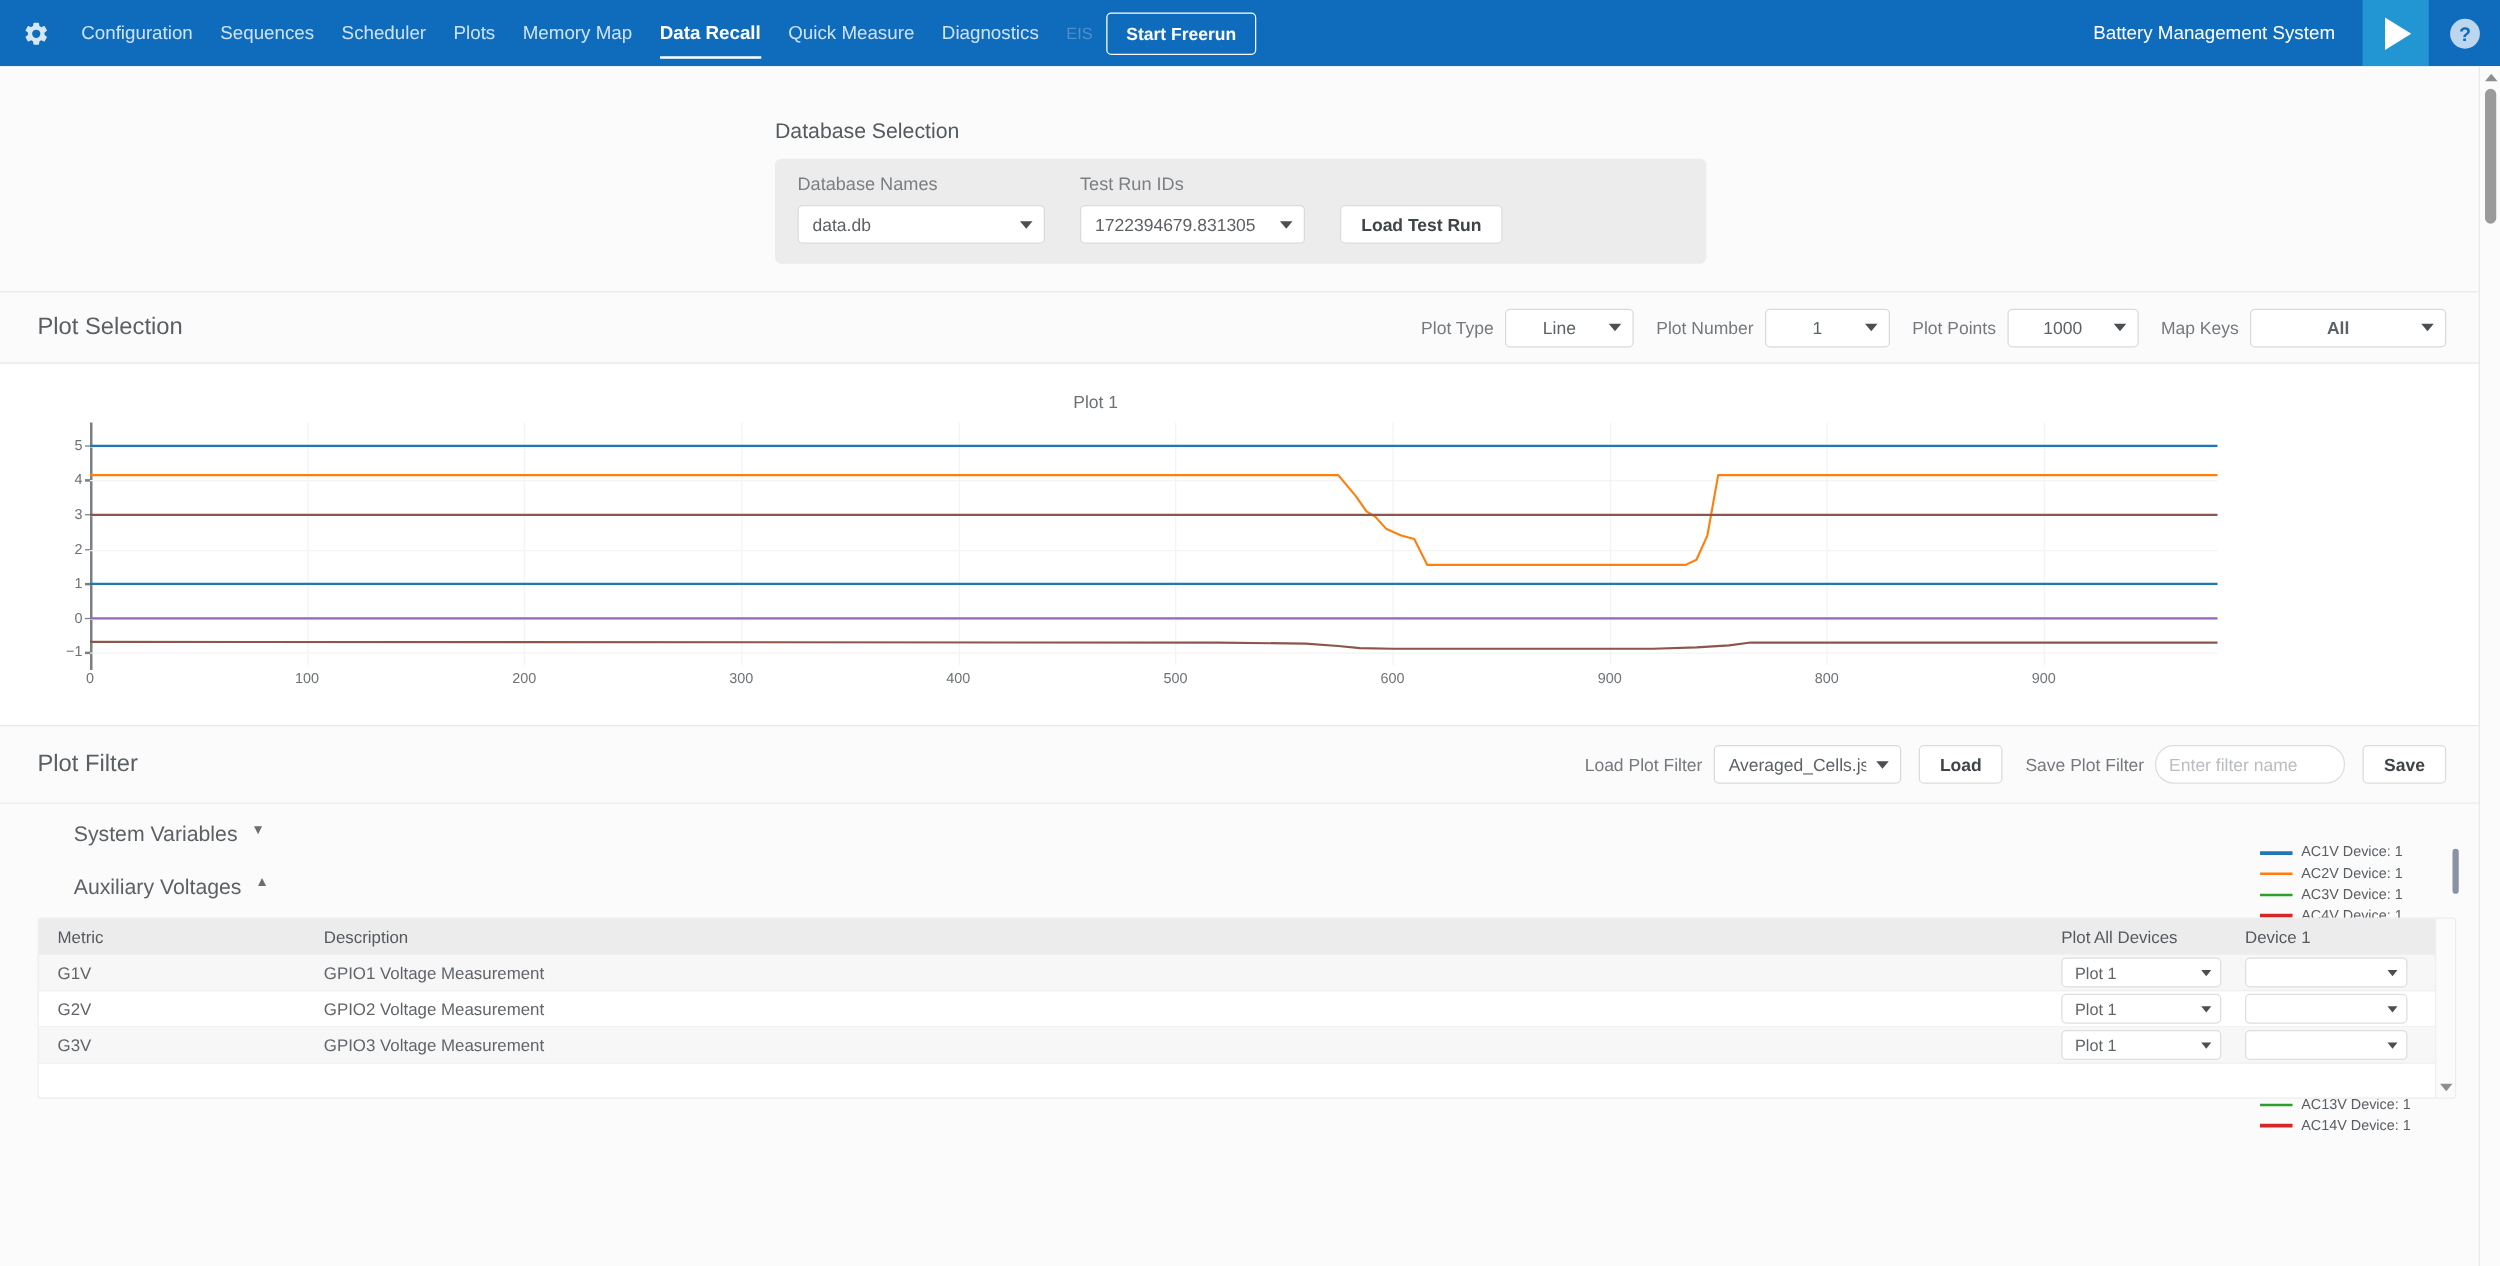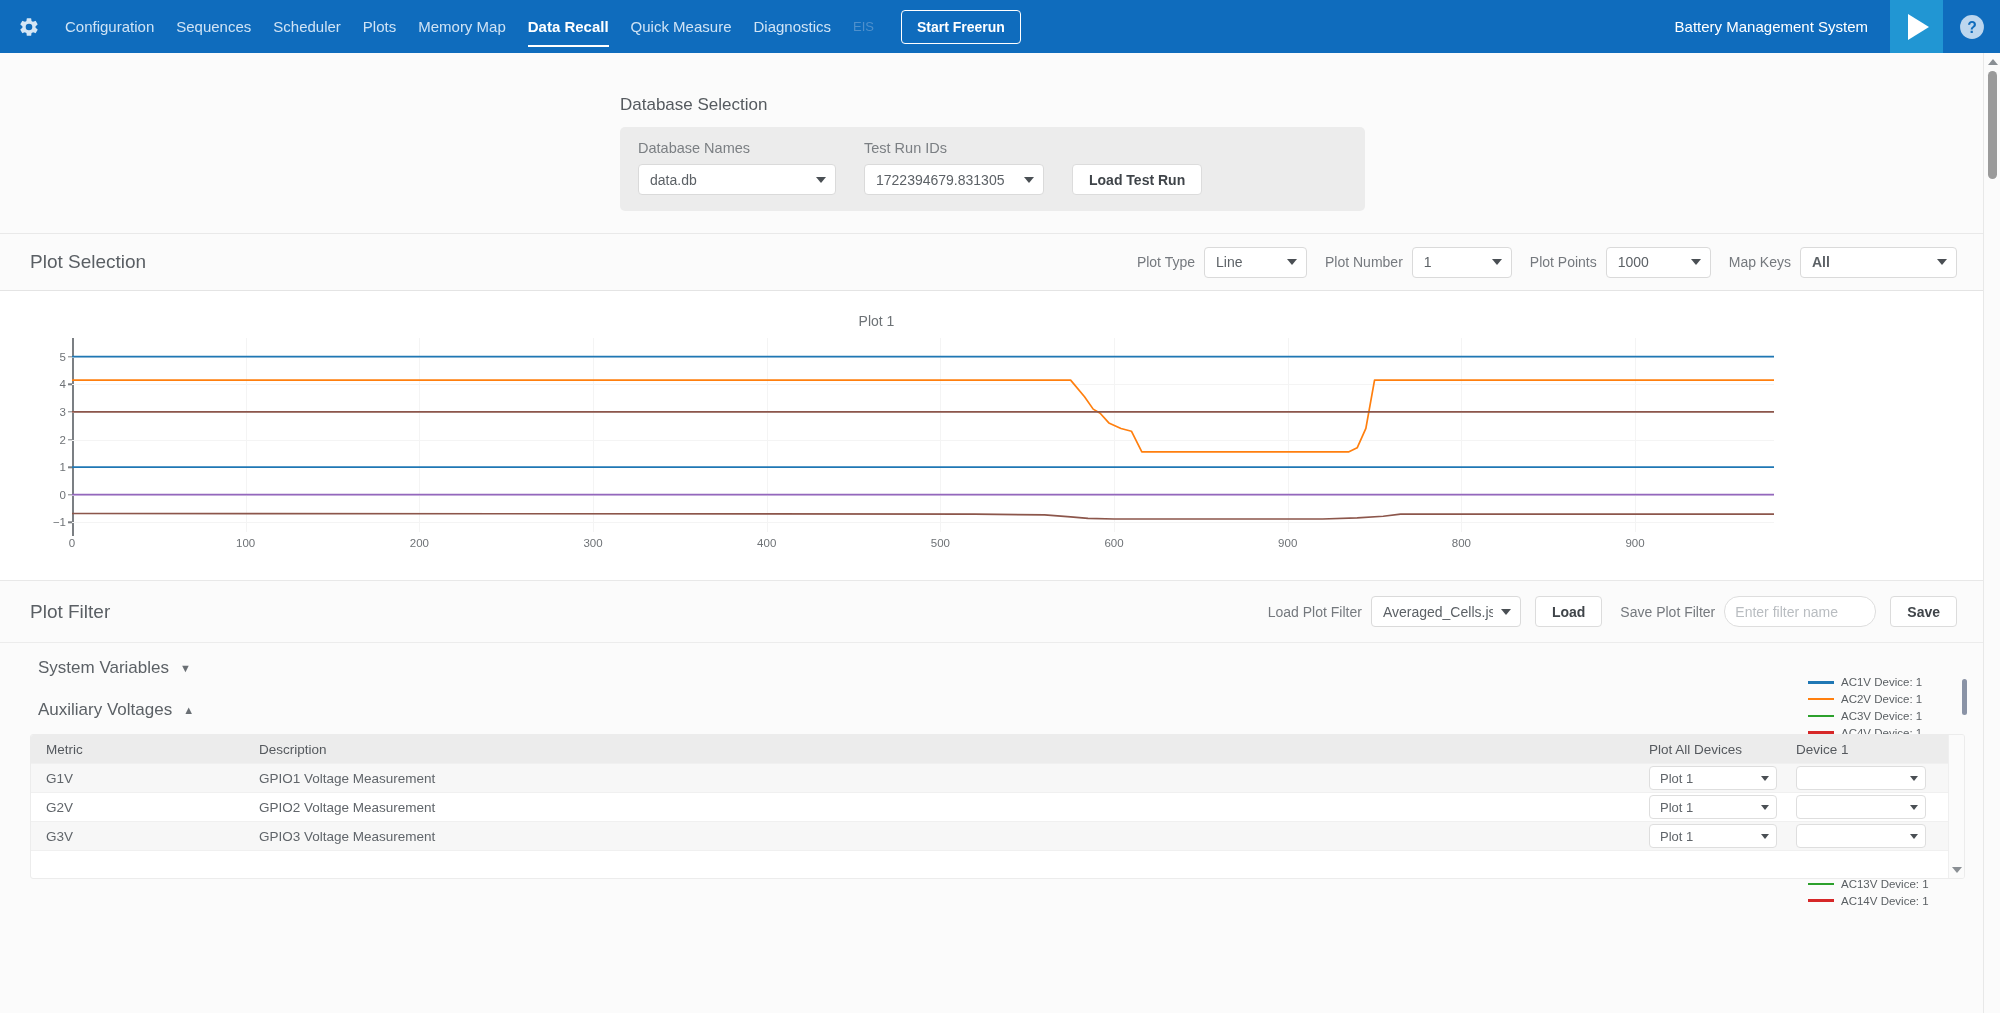--- a/index.html
+++ b/index.html
@@ -41,21 +41,20 @@
     font-weight: bold;
   }
   .navitem.active::after {
     content: "";
     position: absolute;
     left: 11px; right: 11px; bottom: 6px;
     height: 2px; background: #ffffff;
   }
   .navitem.eis { color: #4f90cc; font-size: 13px; }
   #freerun-btn {
-    margin-left: 16px;
     background: #0f6cbd;
     border: 1.5px solid #ffffff;
     color: #ffffff;
     font-weight: bold;
     font-size: 14px;
     border-radius: 4px;
     padding: 8px 15px;
     cursor: pointer;
     white-space: nowrap;
   }
@@ -175,20 +174,21 @@
   }
   #plot-selection-title {
     font-size: 19px;
     color: #5a5f64;
   }
   #plot-controls {
     margin-left: auto;
     display: flex;
     align-items: center;
     gap: 0px;
+    text-align: center;
   }
   .ctl-label {
     font-size: 14px;
     color: #75797e;
     margin-right: 9px;
     margin-left: 18px;
     white-space: nowrap;
   }
   .ctl-label:first-child { margin-left: 0; }
   #plottype-select { width: 103px; }
@@ -297,25 +297,26 @@
     border-radius: 15px;
     background: #ffffff;
     font-size: 14px;
     color: #b4b8bc;
     padding: 0 10px;
     font-family: "Liberation Sans", sans-serif;
   }
   #filter-name-input::placeholder { color: #b9bdc1; }
 
   .group-head {
-    display: flex; align-items: center;
+    display: flex; 
     padding: 15px 0 0 38px;
     font-size: 17px;
     color: #5c6166;
     cursor: pointer;
+    margin-left: 21px;
   }
   .group-head .arrow { margin-left: 11px; font-size: 11px; color: #6a6f74; }
 
   
   #metrics-table {
     margin: 14px 18px 0 30px;
     background: #ffffff;
     border: 1px solid #ececec;
     border-radius: 3px;
     position: relative;

